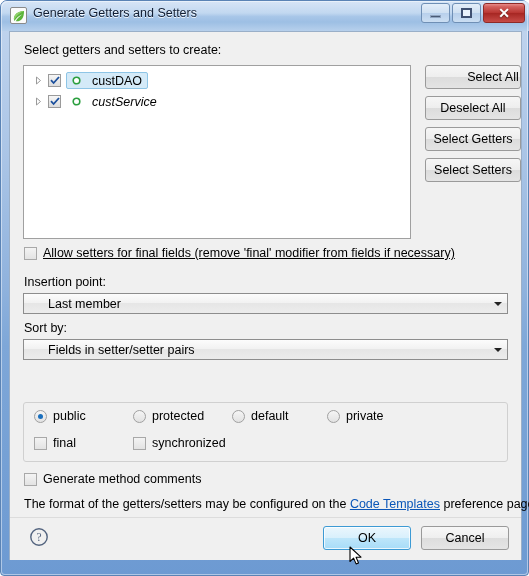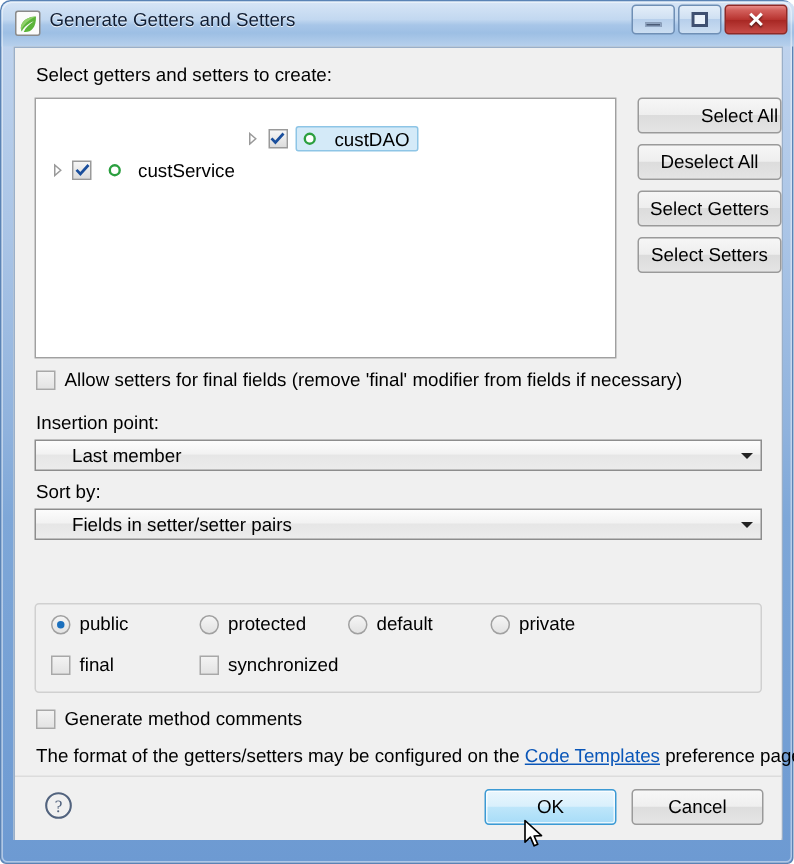--- a/index.html
+++ b/index.html
@@ -165,21 +165,21 @@
     height: 17px;
     display: flex; align-items: center;
     padding: 0 5px 0 2px;
     box-sizing: border-box;
   }
   .row-sel.selected {
     background: #d4eaf8;
     border: 1px solid #8ec5e6;
     border-radius: 2px;
   }
-  .row-sel.plain { border: 1px solid transparent; }
+  .row-sel.plain { border: 1px solid transparent; font-style: italic; }
   .field-icon {
     width: 14px; height: 14px;
     display: flex; align-items: center; justify-content: center;
     flex: 0 0 auto;
   }
   .tree-label {
     font-size: 12.5px;
     color: #000;
     margin-left: 9px;
     white-space: nowrap;
@@ -367,21 +367,21 @@
   </div>
 
   <div id="client">
 
     <div id="content">
 
       <div class="lbl" style="left:14px; top:11px;">Select getters and setters to create:</div>
 
       <div id="tree">
 
-        <div class="tree-row" style="margin-top:16px;justify-content:center;">
+        <div class="tree-row" style="margin-top:4px;">
           <span class="twisty">
             <svg width="9" height="9" viewBox="0 0 9 9" xmlns="http://www.w3.org/2000/svg">
               <path d="M2.5 1 L6.5 4.5 L2.5 8 Z" fill="none" stroke="#9a9a9a" stroke-width="1"></path>
             </svg>
           </span>
           <span class="tcheck">
             <svg width="10" height="9" viewBox="0 0 10 9" xmlns="http://www.w3.org/2000/svg">
               <path d="M1 4.2 L3.6 7 L9 1" fill="none" stroke="#1b4f9c" stroke-width="1.8"></path>
             </svg>
           </span>
@@ -416,21 +416,21 @@
           </span>
         </div>
 
       </div>
 
       <div class="sidebtn" style="top:33px;padding-left:40px;">Select All</div>
       <div class="sidebtn" style="top:64px;">Deselect All</div>
       <div class="sidebtn" style="top:95px;">Select Getters</div>
       <div class="sidebtn" style="top:126px;">Select Setters</div>
 
-      <div class="cbrow" style="left:14px; top:214px;">
+      <div class="cbrow" style="left:14px; top:214px;text-decoration:underline;">
         <span class="cb"></span>
         <span class="cbtext">Allow setters for final fields (remove 'final' modifier from fields if necessary)</span>
       </div>
 
       <div class="lbl" style="left:14px; top:243px;">Insertion point:</div>
       <div class="combo" style="top:261px;">
         <span class="ctext">Last member</span>
         <span class="arrowbox">
           <span class="arrow-down"></span>
         </span>

